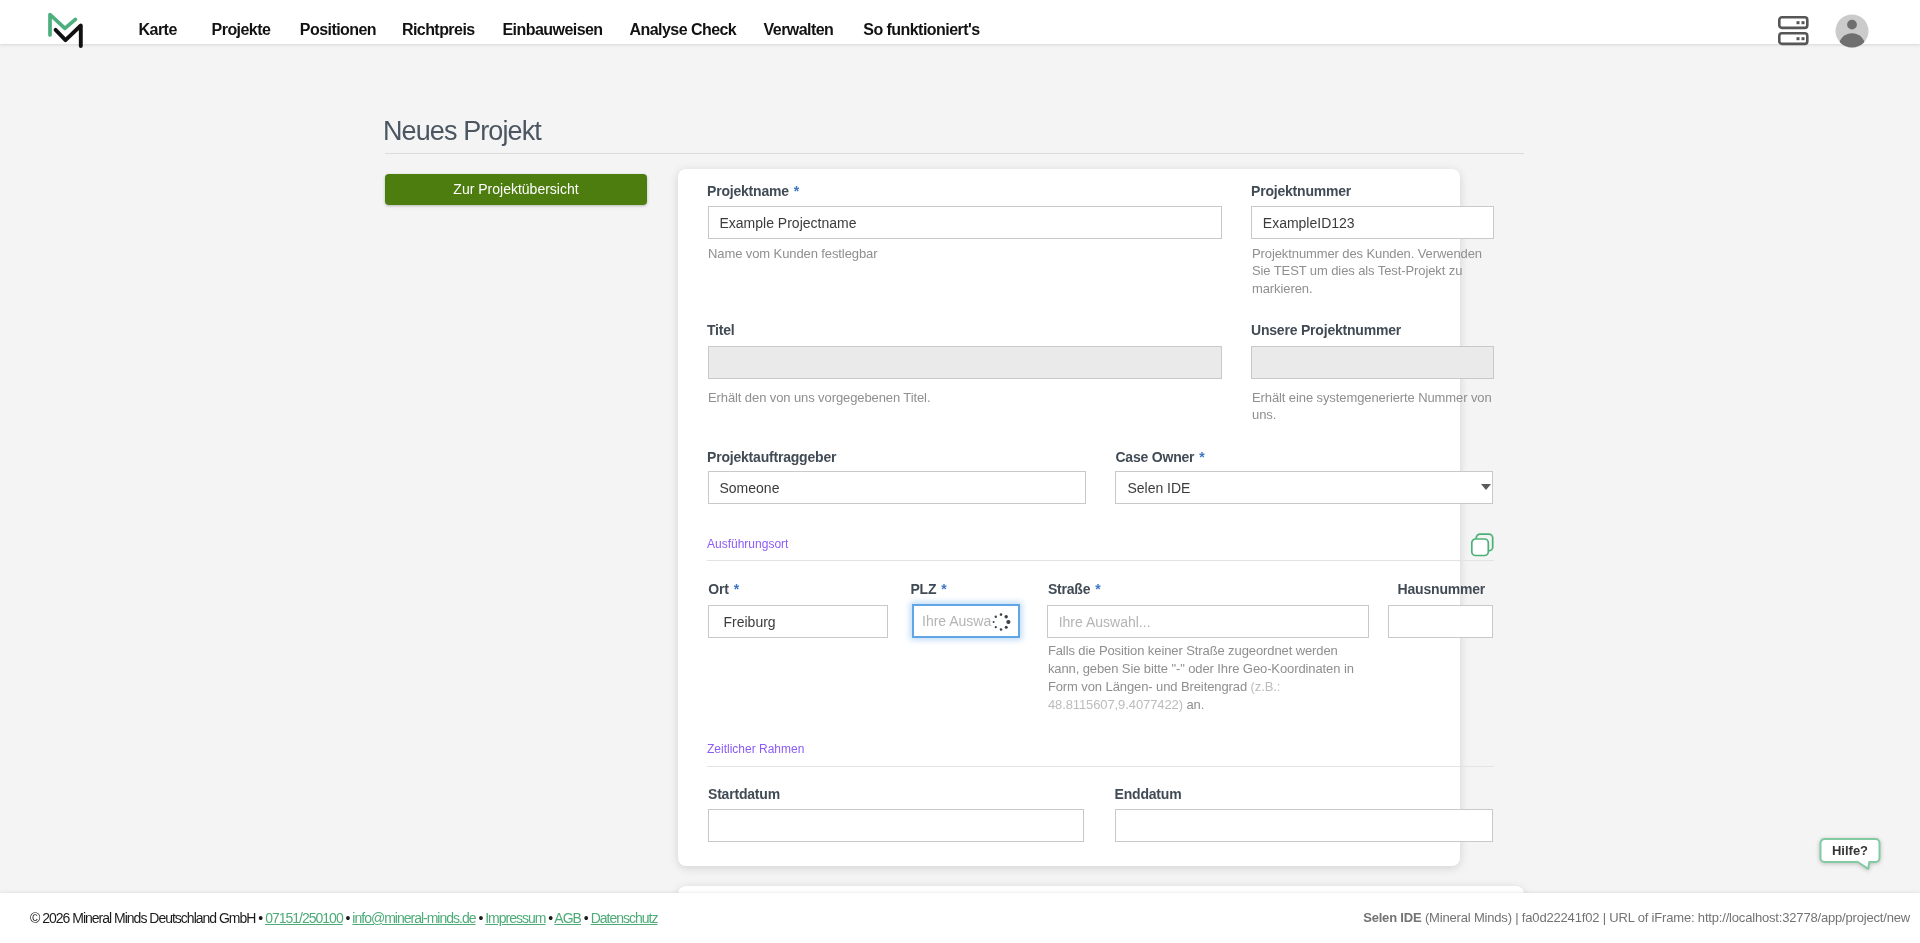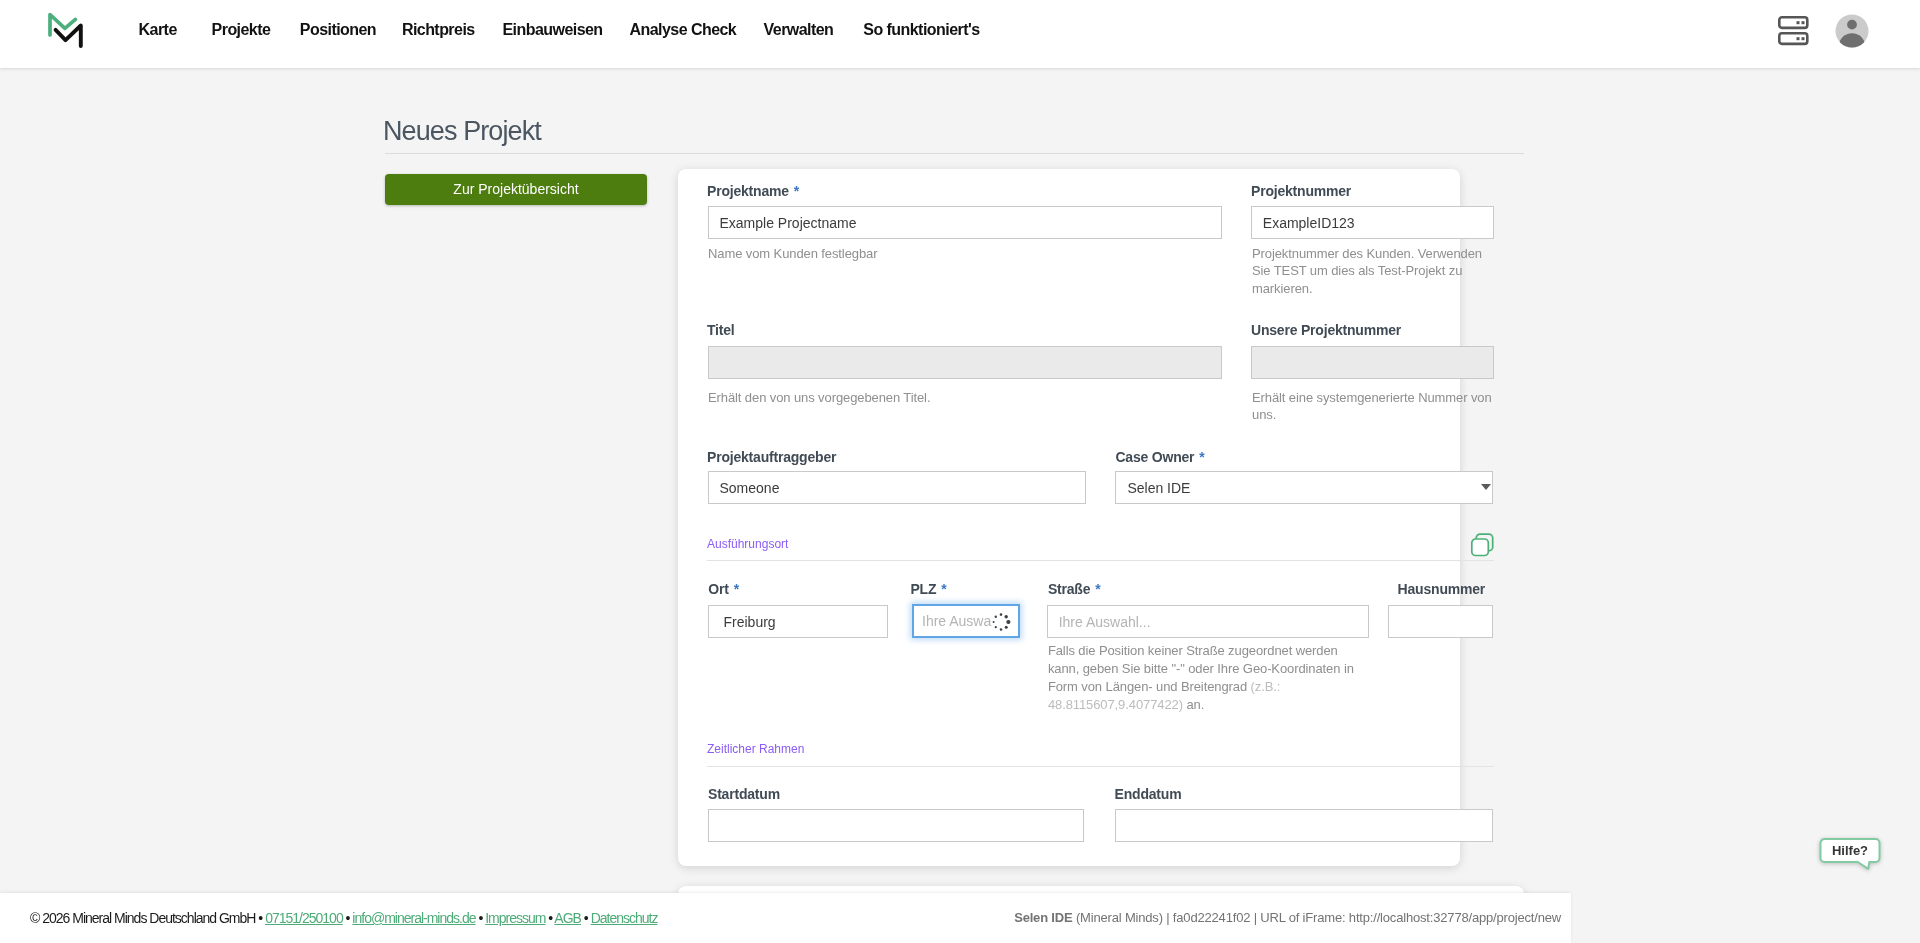--- a/index.html
+++ b/index.html
@@ -1,40 +1,40 @@
 <!DOCTYPE html>
 <html lang="de"><head>
 <meta charset="utf-8">
 <title>Neues Projekt</title>
 <style>
   * { margin:0; padding:0; box-sizing:border-box; }
   html,body { width:1920px; height:943px; overflow:hidden; }
   body { font-family:"Liberation Sans", sans-serif; background:#f4f4f4; position:relative; }
-  .nav { position:absolute; left:0; top:0; width:1920px; height:68px; background:#fff;
+  .nav { position:absolute; left:0; top:0; width:1920px; height:44px; background:#fff;
          box-shadow:0 1px 3px rgba(0,0,0,0.12); z-index:20; }
   .navlink { position:absolute; top:21.2px; font-size:16px; font-weight:700; color:#121212;
              letter-spacing:-0.55px; white-space:nowrap; }
   .card { position:absolute; background:#fff; border-radius:8px; box-shadow:0 2px 10px rgba(0,0,0,0.14); }
   h1 { position:absolute; left:383px; top:116px; font-size:27px; font-weight:400; color:#4b5661;
        letter-spacing:-0.9px; }
   .hr1 { position:absolute; left:385px; top:153px; width:1139px; height:1px; background:#dcdcdc; }
   .btn { position:absolute; left:385px; top:174px; width:262px; height:31px; background:#4d7c0f;
          border-radius:4px; color:#fff; font-size:14px; text-align:center; line-height:31px;
          box-shadow:0 1px 3px rgba(0,0,0,0.25); }
   .label { position:absolute; font-size:14px; font-weight:700; color:#414b55; letter-spacing:-0.2px; white-space:nowrap; }
   .label .ast { color:#3c77c4; font-size:14px; margin-left:5px; }
   .inp { position:absolute; height:33px; background:#fff; border:1px solid #c9c9c9; border-radius:0;
          font-size:14px; color:#3c3c3c; line-height:32px; padding-left:11px; white-space:nowrap; overflow:hidden; }
   .inp.dis { background:#eaeaea; }
   .ph { color:#b4b4b4; }
   .help { position:absolute; font-size:13px; color:#8f8f8f; line-height:17.8px; letter-spacing:-0.1px; white-space:nowrap; }
   .help .lt { color:#bcbcbc; }
   .sect { position:absolute; font-size:12px; font-weight:400; color:#8b5cf6; }
   .hr2 { position:absolute; height:1px; background:#e3e3e3; }
-  .foot { position:absolute; left:0; top:893px; width:1571px; height:50px; background:#fff;
+  .foot { position:absolute; left:0; top:893px; width:1920px; height:50px; background:#fff;
           box-shadow:0 -1px 3px rgba(0,0,0,0.07); z-index:30;text-decoration:underline; }
   .foot .l { position:absolute; left:30px; top:0; height:50px; line-height:50px; font-size:14px;
              color:#1b1b1b; letter-spacing:-1.0px; white-space:nowrap; }
   .foot .r { position:absolute; right:10px; top:0; height:50px; line-height:50px; font-size:13px;
              color:#737373; letter-spacing:-0.18px; white-space:nowrap; }
   .foot .lk { color:#4cab77; text-decoration:underline; }
   .caret { position:absolute; width:0; height:0; border-left:5.5px solid transparent;
            border-right:5.5px solid transparent; border-top:6px solid #5a5a5a; }
 </style>
 </head>

